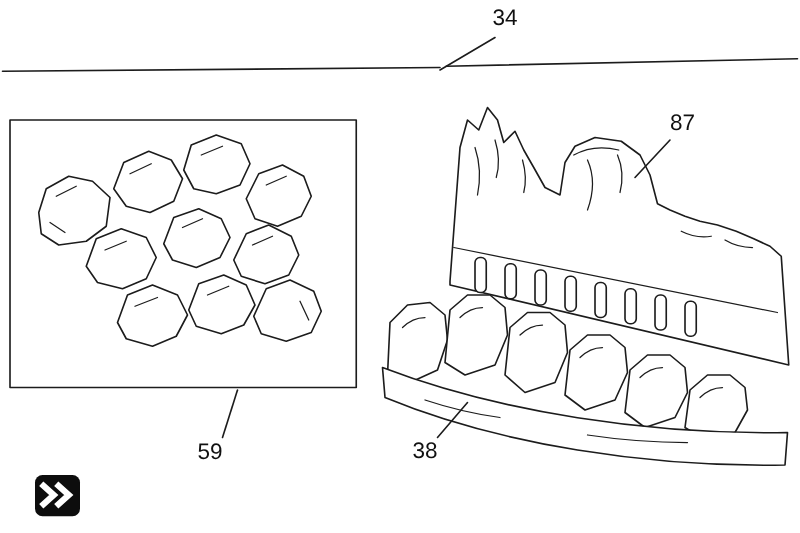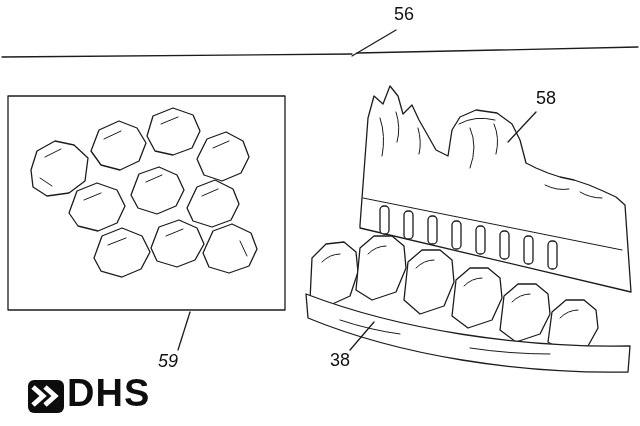--- a/index.html
+++ b/index.html
@@ -140,23 +140,22 @@
       <path class="ln" d="M350,350 L374,322"></path>
     </g>
 
     <g>
       <rect x="28" y="380" width="36" height="33" rx="6" fill="#0d0d0d"></rect>
       <path d="M33,387 L43,396 L33,405" fill="none" stroke="#ffffff" stroke-width="5" stroke-linejoin="miter"></path>
       <path d="M45,387 L55,396 L45,405" fill="none" stroke="#ffffff" stroke-width="5" stroke-linejoin="miter"></path>
     </g>
   </svg>
 
-  <div class="ref-label" style="left:394px; top:4px;">56</div>
+  <div class="ref-label" style="left:394px; top:4px;">34</div>
 
-  <div class="ref-label" style="left:536px; top:88px;">58</div>
+  <div class="ref-label" style="left:536px; top:88px;">87</div>
 
   <div class="ref-label" style="left:330px; top:350px;">38</div>
 
-  <div class="ref-label" style="left:158px; top:351px;font-style:italic;">59</div>
+  <div class="ref-label" style="left:158px; top:351px;">59</div>
 
-  <div class="logo-text">DHS</div>
 
 </div>
 
 </body></html>

